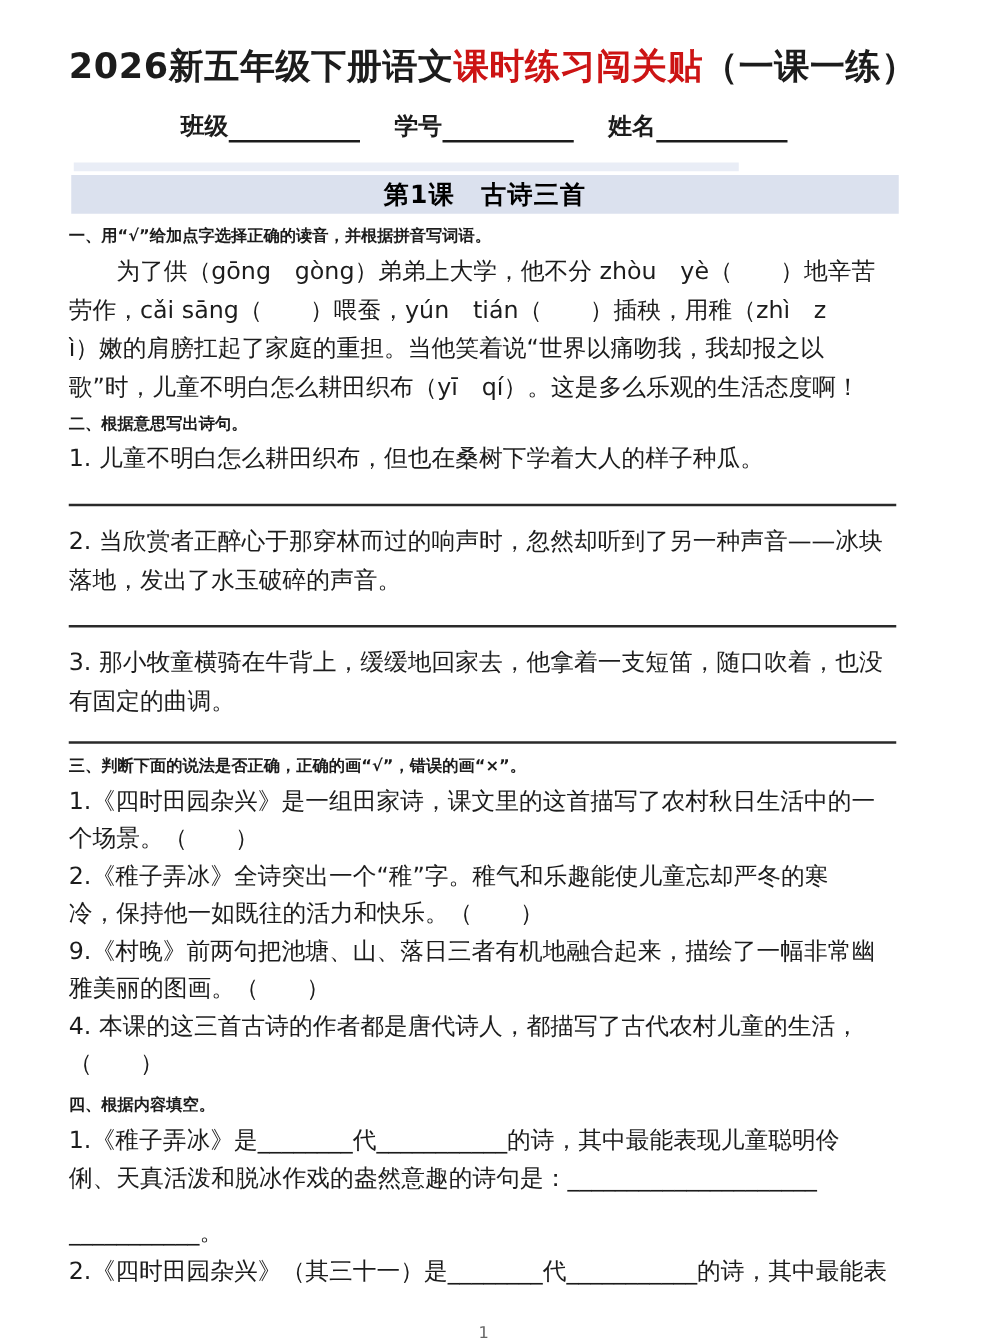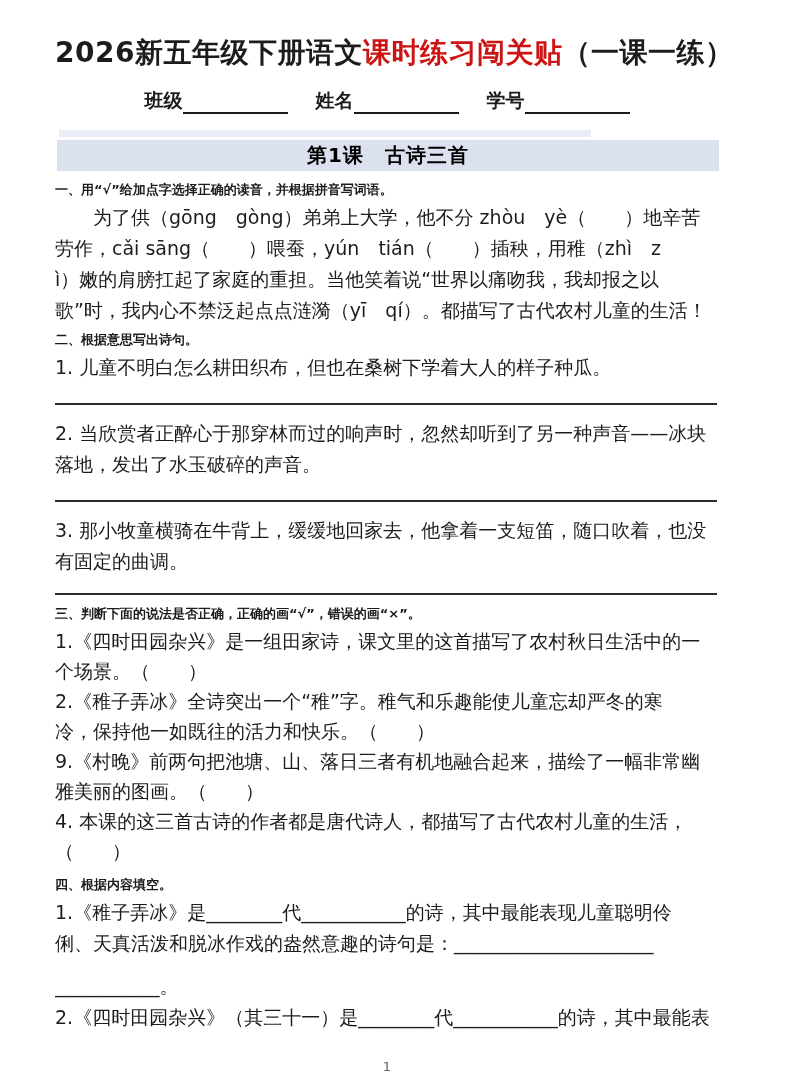--- a/index.html
+++ b/index.html
@@ -106,39 +106,39 @@
     <div class="title-row">
       <span>2026新五年级下册语文</span><span class="title-red">课时练习闯关贴</span><span>（一课一练）</span>
     </div>
 
     <div class="info-row">
       <span class="info-field">
         <span>班级</span>
         <span class="info-blank"></span>
       </span>
       <span class="info-field">
-        <span>姓名</span>
+        <span>学号</span>
         <span class="info-blank"></span>
       </span>
       <span class="info-field">
-        <span>学号</span>
+        <span>姓名</span>
         <span class="info-blank"></span>
       </span>
     </div>
 
     <div class="accent-strip"></div>
     <div class="lesson-bar">
       <span>第1课　古诗三首</span>
     </div>
 
     <div class="sec-heading">一、用“√”给加点字选择正确的读音，并根据拼音写词语。</div>
     <div class="line indent">为了供（gōng　gòng）弟弟上大学，他不分 zhòu　yè（　　）地辛苦</div>
     <div class="line">劳作，cǎi sāng（　　）喂蚕，yún　tián（　　）插秧，用稚（zhì　z</div>
     <div class="line">ì）嫩的肩膀扛起了家庭的重担。当他笑着说“世界以痛吻我，我却报之以</div>
-    <div class="line">歌”时，我内心不禁泛起点点涟漪（yī　qí）。都描写了古代农村儿童的生活！</div>
+    <div class="line">歌”时，儿童不明白怎么耕田织布（yī　qí）。这是多么乐观的生活态度啊！</div>
 
     <div class="sec-heading gap-sm">二、根据意思写出诗句。</div>
     <div class="line">1. 儿童不明白怎么耕田织布，但也在桑树下学着大人的样子种瓜。</div>
     <div class="blank-line"></div>
     <div class="line">2. 当欣赏者正醉心于那穿林而过的响声时，忽然却听到了另一种声音——冰块</div>
     <div class="line">落地，发出了水玉破碎的声音。</div>
     <div class="blank-line"></div>
     <div class="line">3. 那小牧童横骑在牛背上，缓缓地回家去，他拿着一支短笛，随口吹着，也没</div>
     <div class="line">有固定的曲调。</div>
     <div class="blank-line tight"></div>

